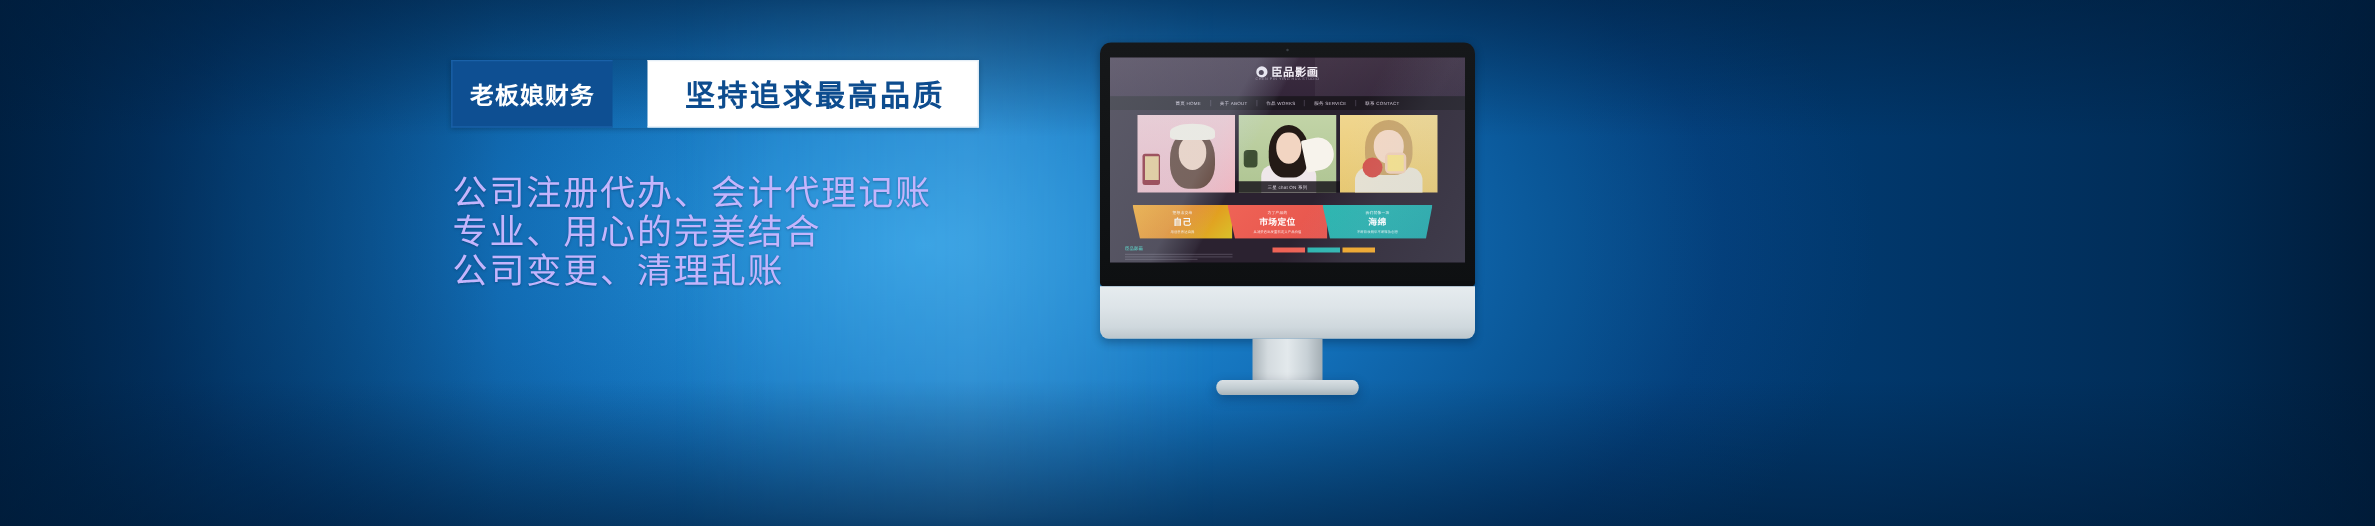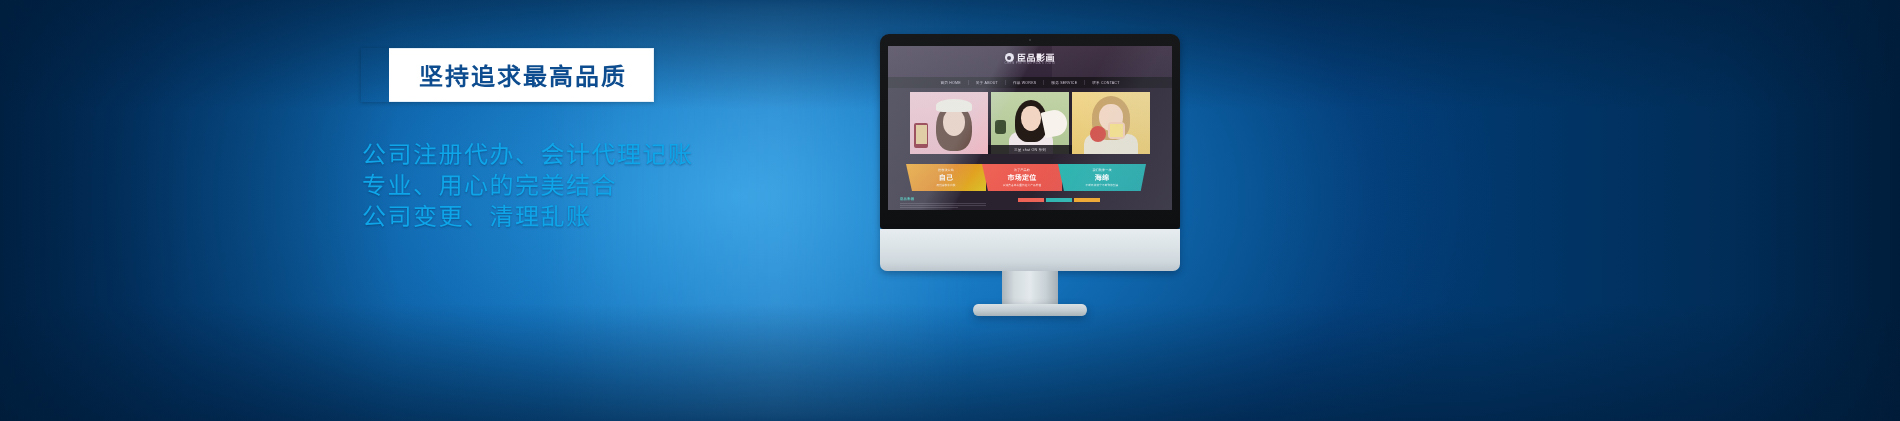--- a/index.html
+++ b/index.html
@@ -60,22 +60,22 @@
     letter-spacing:2px;
     padding:8px 26px 9px 30px;
     display:flex; align-items:center;
     border:1px solid #e4eef7;
     border-left:none;
     margin-left:28px;
   }
 
   .lines { position:absolute; left:1px; top:140px; }
   .line {
-    color:#0ea5e9;
-    font-size:24px;
+    color:#c4b5fd;
+    font-size:28px;
     letter-spacing:1.5px;
     line-height:30px;
     margin-bottom:1px;
     text-shadow:0 1px 2px rgba(0,26,56,0.35);
     white-space:nowrap;
   }
 
   
   .imac { position:absolute; left:880px; top:34px; width:300px; height:270px; }
 
@@ -238,20 +238,21 @@
 <div class="banner">
 
   <div class="bg-base"></div>
   <div class="bg-streak"></div>
   <div class="bg-vignette"></div>
   <div class="bg-vignette2"></div>
 
   <div class="copy">
 
     <div class="badge">
+      <div class="badge-tag">老板娘财务</div>
       <div class="badge-main">坚持追求最高品质</div>
     </div>
 
     <div class="lines">
       <div class="line">公司注册代办、会计代理记账</div>
       <div class="line">专业、用心的完美结合</div>
       <div class="line">公司变更、清理乱账</div>
     </div>
 
   </div>

